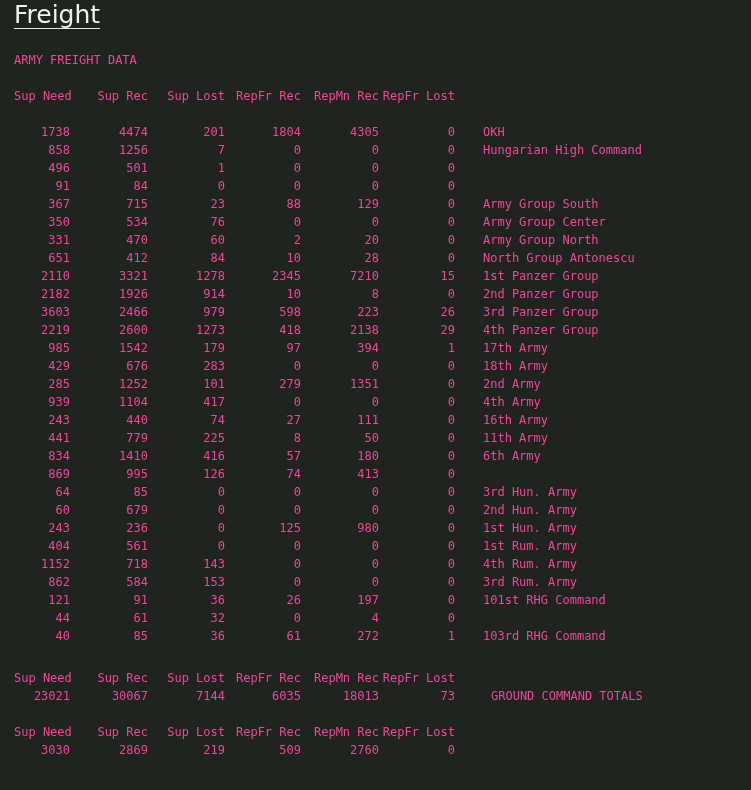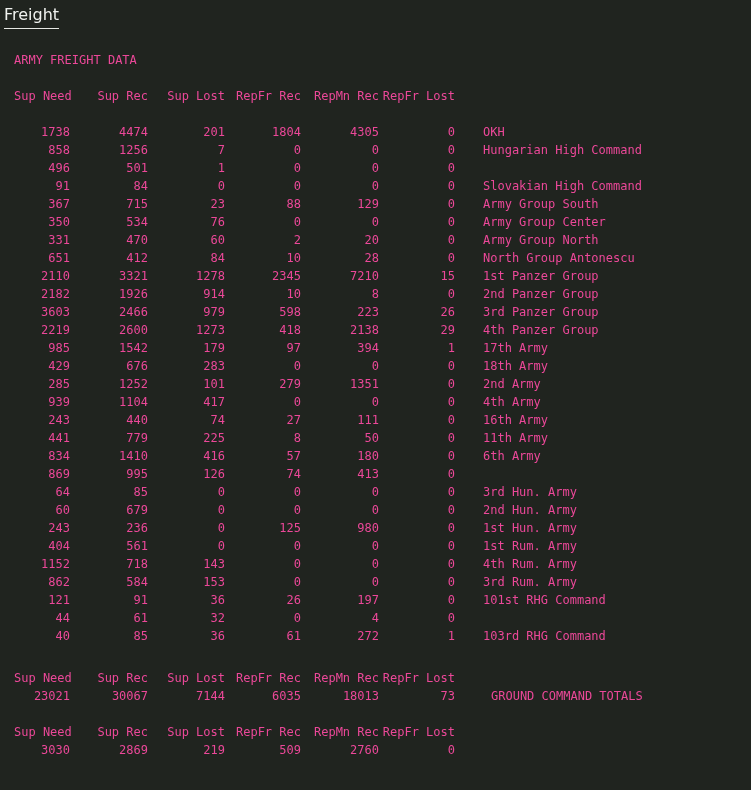--- a/index.html
+++ b/index.html
@@ -11,23 +11,23 @@
     overflow: hidden;
   }
   .page {
     width: 751px;
     height: 790px;
     position: relative;
     color: #d9dbd7;
   }
   .title {
     display: inline-block;
-    margin: 3px 0 0 4px;
+    margin: 3px 0 0 14px;
     font-family: "DejaVu Sans", "Liberation Sans", sans-serif;
-    font-size: 16px;
+    font-size: 25px;
     line-height: 24px;
     color: #f0f2ef;
     border-bottom: 1px solid #e6e8e4;
     padding-bottom: 1px;
     cursor: pointer;
   }
   .report {
     margin-top: 22px;
     padding-left: 14px;
     font-family: "DejaVu Sans Mono", "Liberation Mono", monospace;
@@ -62,21 +62,21 @@
 
   <div class="report">
     <div class="line heading">ARMY FREIGHT DATA</div>
 
     <div class="grid-row header" id="main-header"><span class="num">Sup Need</span><span class="num">Sup Rec</span><span class="num">Sup Lost</span><span class="num">RepFr Rec</span><span class="num">RepMn Rec</span><span class="num">RepFr Lost</span><span class="name"></span></div>
 
     <div id="rows">
         <div class="grid-row"><span class="num">1738</span><span class="num">4474</span><span class="num">201</span><span class="num">1804</span><span class="num">4305</span><span class="num">0</span><span class="name">OKH</span></div>
         <div class="grid-row"><span class="num">858</span><span class="num">1256</span><span class="num">7</span><span class="num">0</span><span class="num">0</span><span class="num">0</span><span class="name">Hungarian High Command</span></div>
         <div class="grid-row"><span class="num">496</span><span class="num">501</span><span class="num">1</span><span class="num">0</span><span class="num">0</span><span class="num">0</span></div>
-        <div class="grid-row"><span class="num">91</span><span class="num">84</span><span class="num">0</span><span class="num">0</span><span class="num">0</span><span class="num">0</span><span class="name">Slovakian High Command</span></div>
+        <div class="grid-row"><span class="num">91</span><span class="num">84</span><span class="num">0</span><span class="num">0</span><span class="num">0</span><span class="num">0</span></div>
         <div class="grid-row"><span class="num">367</span><span class="num">715</span><span class="num">23</span><span class="num">88</span><span class="num">129</span><span class="num">0</span><span class="name">Army Group South</span></div>
         <div class="grid-row"><span class="num">350</span><span class="num">534</span><span class="num">76</span><span class="num">0</span><span class="num">0</span><span class="num">0</span><span class="name">Army Group Center</span></div>
         <div class="grid-row"><span class="num">331</span><span class="num">470</span><span class="num">60</span><span class="num">2</span><span class="num">20</span><span class="num">0</span><span class="name">Army Group North</span></div>
         <div class="grid-row"><span class="num">651</span><span class="num">412</span><span class="num">84</span><span class="num">10</span><span class="num">28</span><span class="num">0</span><span class="name">North Group Antonescu</span></div>
         <div class="grid-row"><span class="num">2110</span><span class="num">3321</span><span class="num">1278</span><span class="num">2345</span><span class="num">7210</span><span class="num">15</span><span class="name">1st Panzer Group</span></div>
         <div class="grid-row"><span class="num">2182</span><span class="num">1926</span><span class="num">914</span><span class="num">10</span><span class="num">8</span><span class="num">0</span><span class="name">2nd Panzer Group</span></div>
         <div class="grid-row"><span class="num">3603</span><span class="num">2466</span><span class="num">979</span><span class="num">598</span><span class="num">223</span><span class="num">26</span><span class="name">3rd Panzer Group</span></div>
         <div class="grid-row"><span class="num">2219</span><span class="num">2600</span><span class="num">1273</span><span class="num">418</span><span class="num">2138</span><span class="num">29</span><span class="name">4th Panzer Group</span></div>
         <div class="grid-row"><span class="num">985</span><span class="num">1542</span><span class="num">179</span><span class="num">97</span><span class="num">394</span><span class="num">1</span><span class="name">17th Army</span></div>
         <div class="grid-row"><span class="num">429</span><span class="num">676</span><span class="num">283</span><span class="num">0</span><span class="num">0</span><span class="num">0</span><span class="name">18th Army</span></div>

